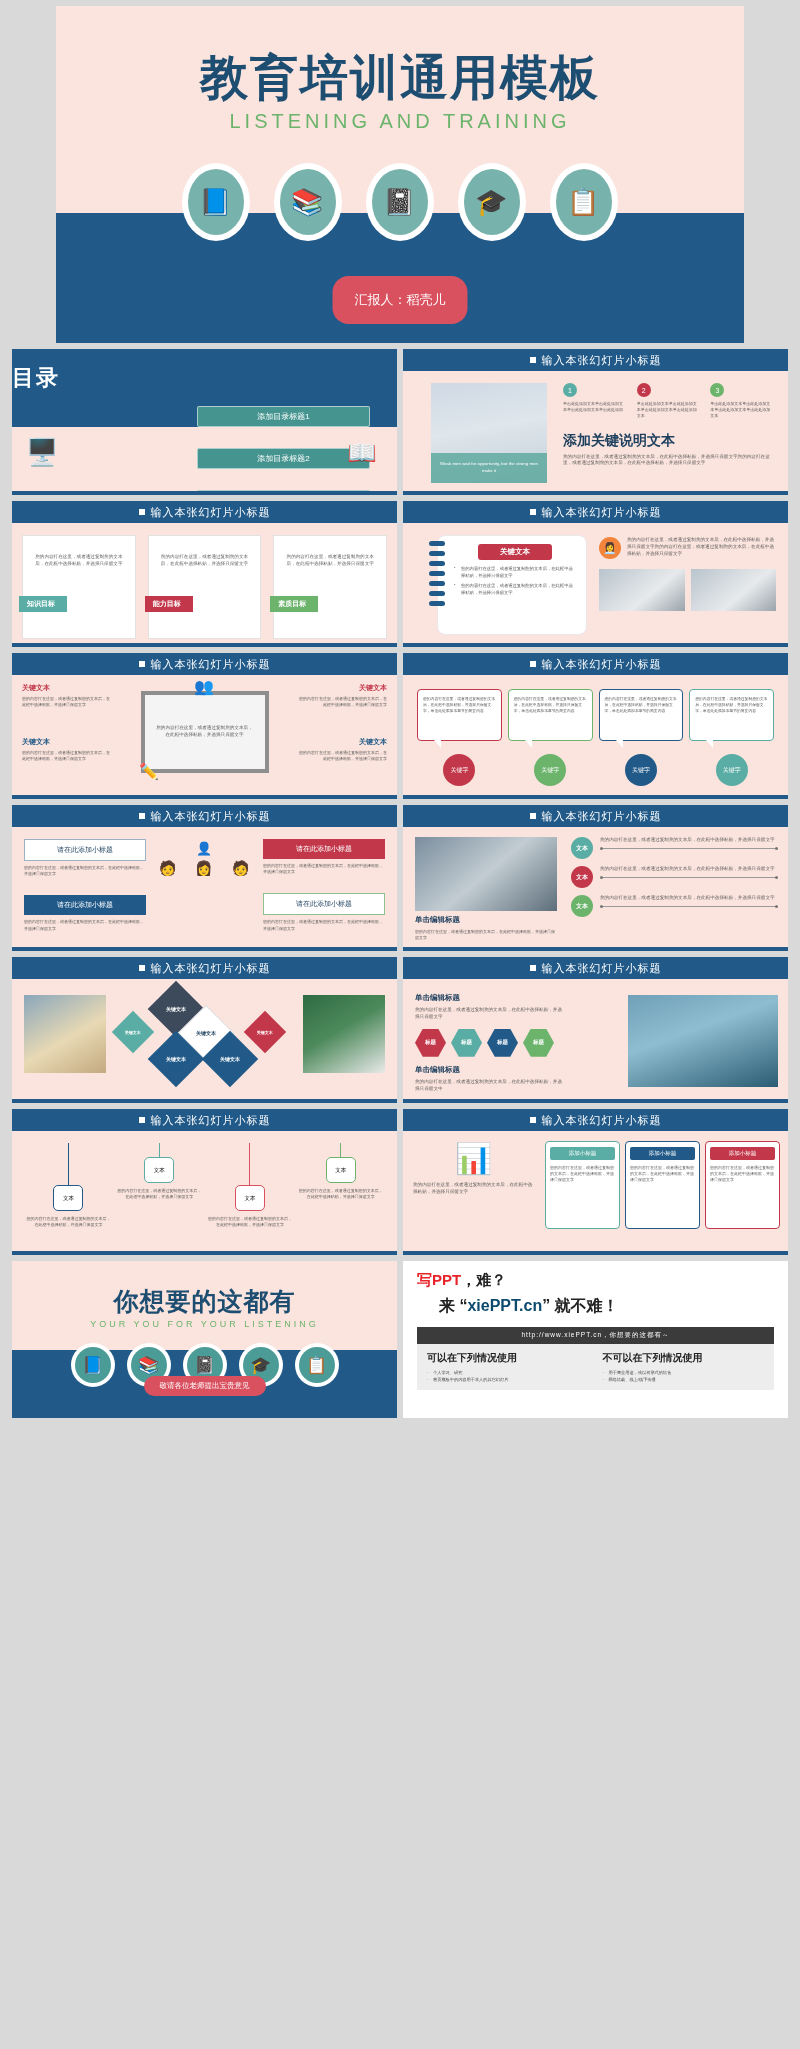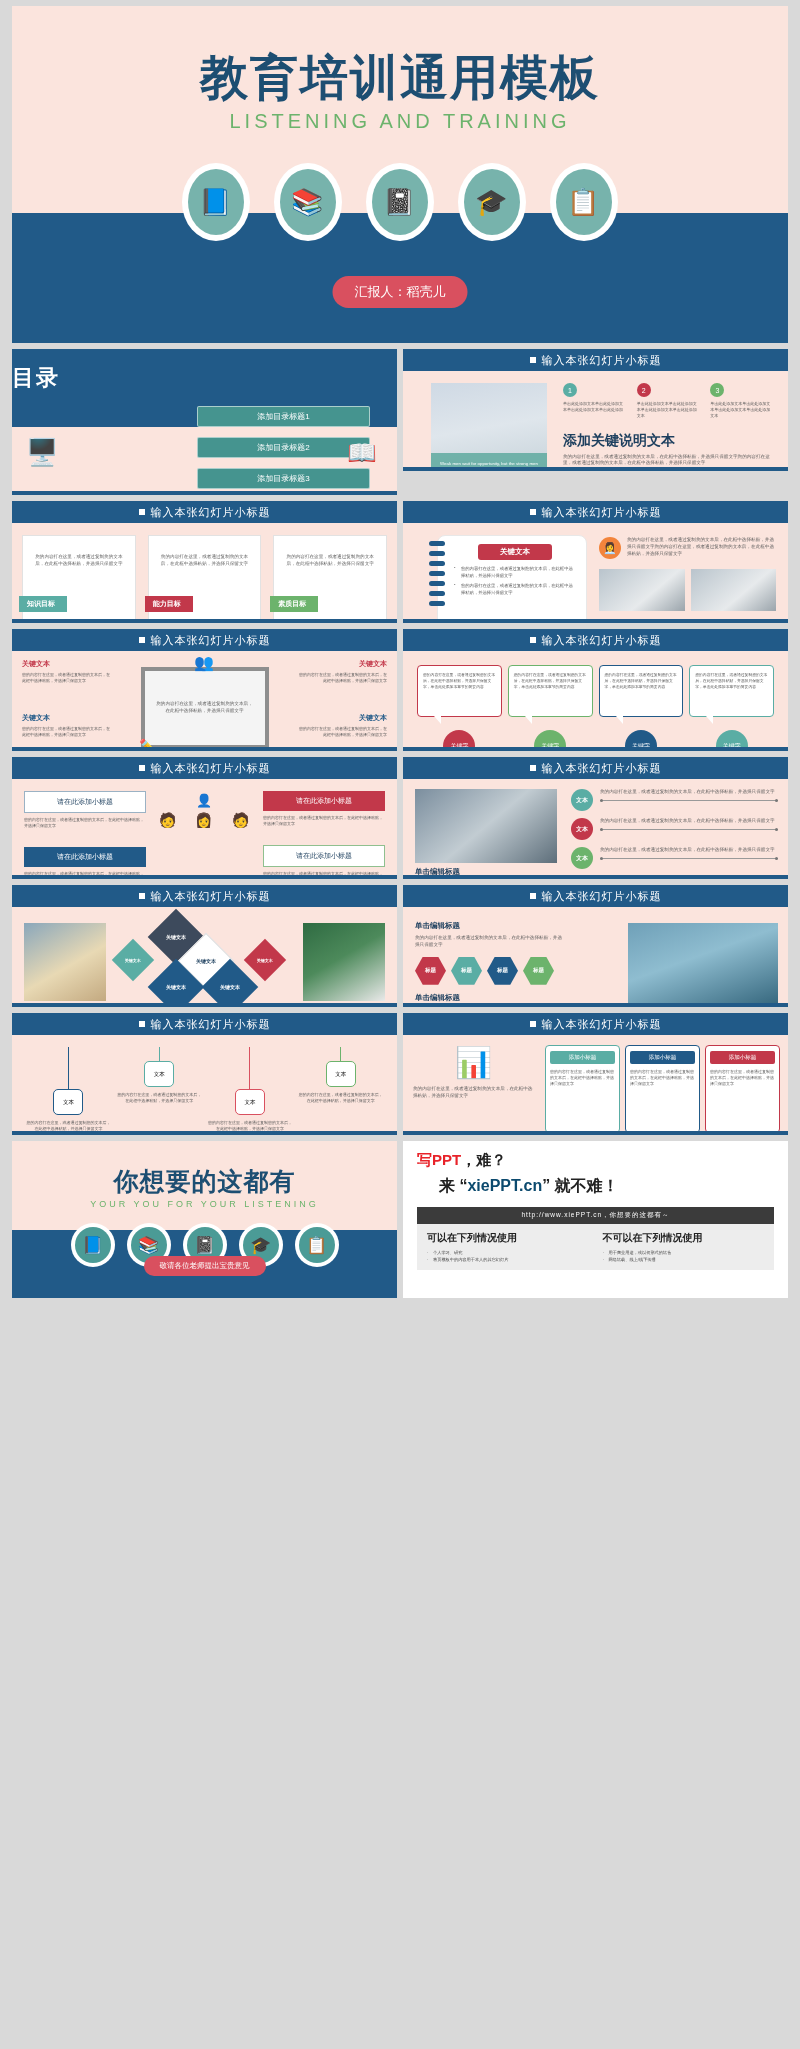--- a/index.html
+++ b/index.html
@@ -6,21 +6,21 @@
   body {
     width: 800px; height: 2049px;
     background: #d9d9d9;
     font-family: "Liberation Sans", sans-serif;
     overflow: hidden;
   }
   .page { width: 800px; position: relative; }
 
   
   .cover {
-    width: 776px; height: 337px; margin: 6px auto 0;
+    width: 688px; height: 337px; margin: 6px auto 0;
     background: #fbe4dd; position: relative; overflow: hidden;
   }
   .cover-bottom {
     position: absolute; left: 0; right: 0; bottom: 0; height: 130px;
     background: #215a88;
   }
   .cover-title {
     position: absolute; top: 40px; left: 0; right: 0; text-align: center;
     font-size: 48px; font-weight: bold; color: #1d4e72; letter-spacing: 2px;
   }
@@ -37,30 +37,30 @@
     background: #ffffff; display: flex; align-items: center; justify-content: center;
   }
   .oval {
     width: 56px; height: 66px; border-radius: 50%;
     background: #77b3ac; display: flex; align-items: center; justify-content: center;
     font-size: 26px; line-height: 1;
   }
   .presenter {
     position: absolute; left: 50%; transform: translateX(-50%); top: 270px;
     background: #d9505f; color: #ffffff; font-size: 13px;
-    padding: 7px 22px; border-radius: 16px; white-space: nowrap;
+    padding: 15px 22px; border-radius: 16px; white-space: nowrap;
   }
 
   
   .grid {
     width: 776px; margin: 6px auto 0;
     display: grid; grid-template-columns: 1fr 1fr; gap: 6px 6px;
   }
   .slide {
-    background: #fbe4dd; height: 122px; position: relative; overflow: hidden;
+    background: #fbe4dd; height: 146px; position: relative; overflow: hidden;
   }
   .slide-hdr {
     height: 22px; background: #215a88; color: #ffffff;
     display: flex; align-items: center; justify-content: center;
     font-size: 11px; letter-spacing: 1px;
   }
   .slide-hdr .sq {
     width: 6px; height: 6px; background: #ffffff; margin-right: 6px; display: inline-block;
   }
   .slide-body { padding: 8px 10px; position: relative; height: 124px; }
@@ -74,21 +74,21 @@
   
   .toc { background: #215a88; height: 146px; position: relative; overflow: hidden; }
   .toc-top { height: 78px; background: #215a88; }
   .toc-bot { height: 68px; background: #fbe4dd; }
   .toc-title {
     position: absolute; top: 14px; left: 0; right: 0; text-align: left;
     color: #ffffff; font-size: 22px; font-weight: bold; letter-spacing: 2px;
   }
   .toc-list {
     position: absolute; top: 57px; left: 185px; width: 173px;
-    display: flex; flex-direction: column; gap: 10px;
+    display: flex; flex-direction: column; gap: 21px;
   }
   .toc-item {
     background: #45948f; color: #ffffff; font-size: 8px;
     text-align: center; padding: 4px 0; border-radius: 2px;
     border: 1px solid rgba(255,255,255,.55);
   }
   .toc-ico-l { position: absolute; left: 14px; top: 88px; font-size: 26px; }
   .toc-ico-r { position: absolute; right: 20px; top: 90px; font-size: 24px; }
 
   

